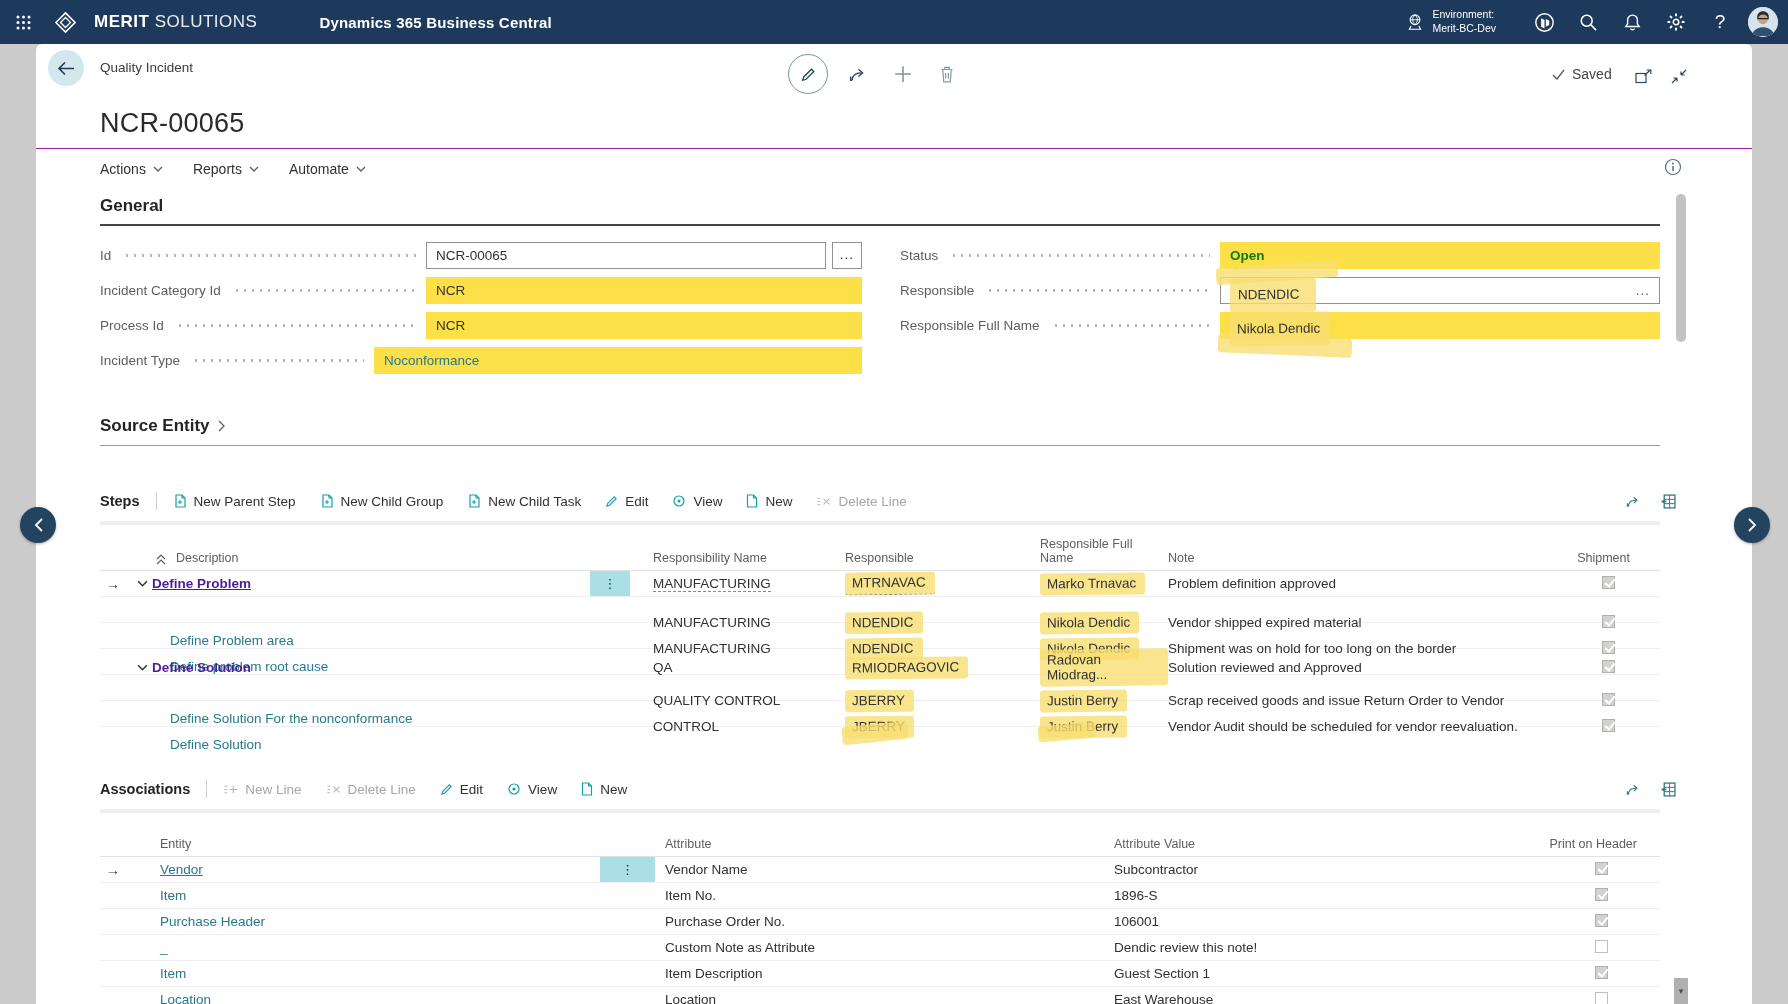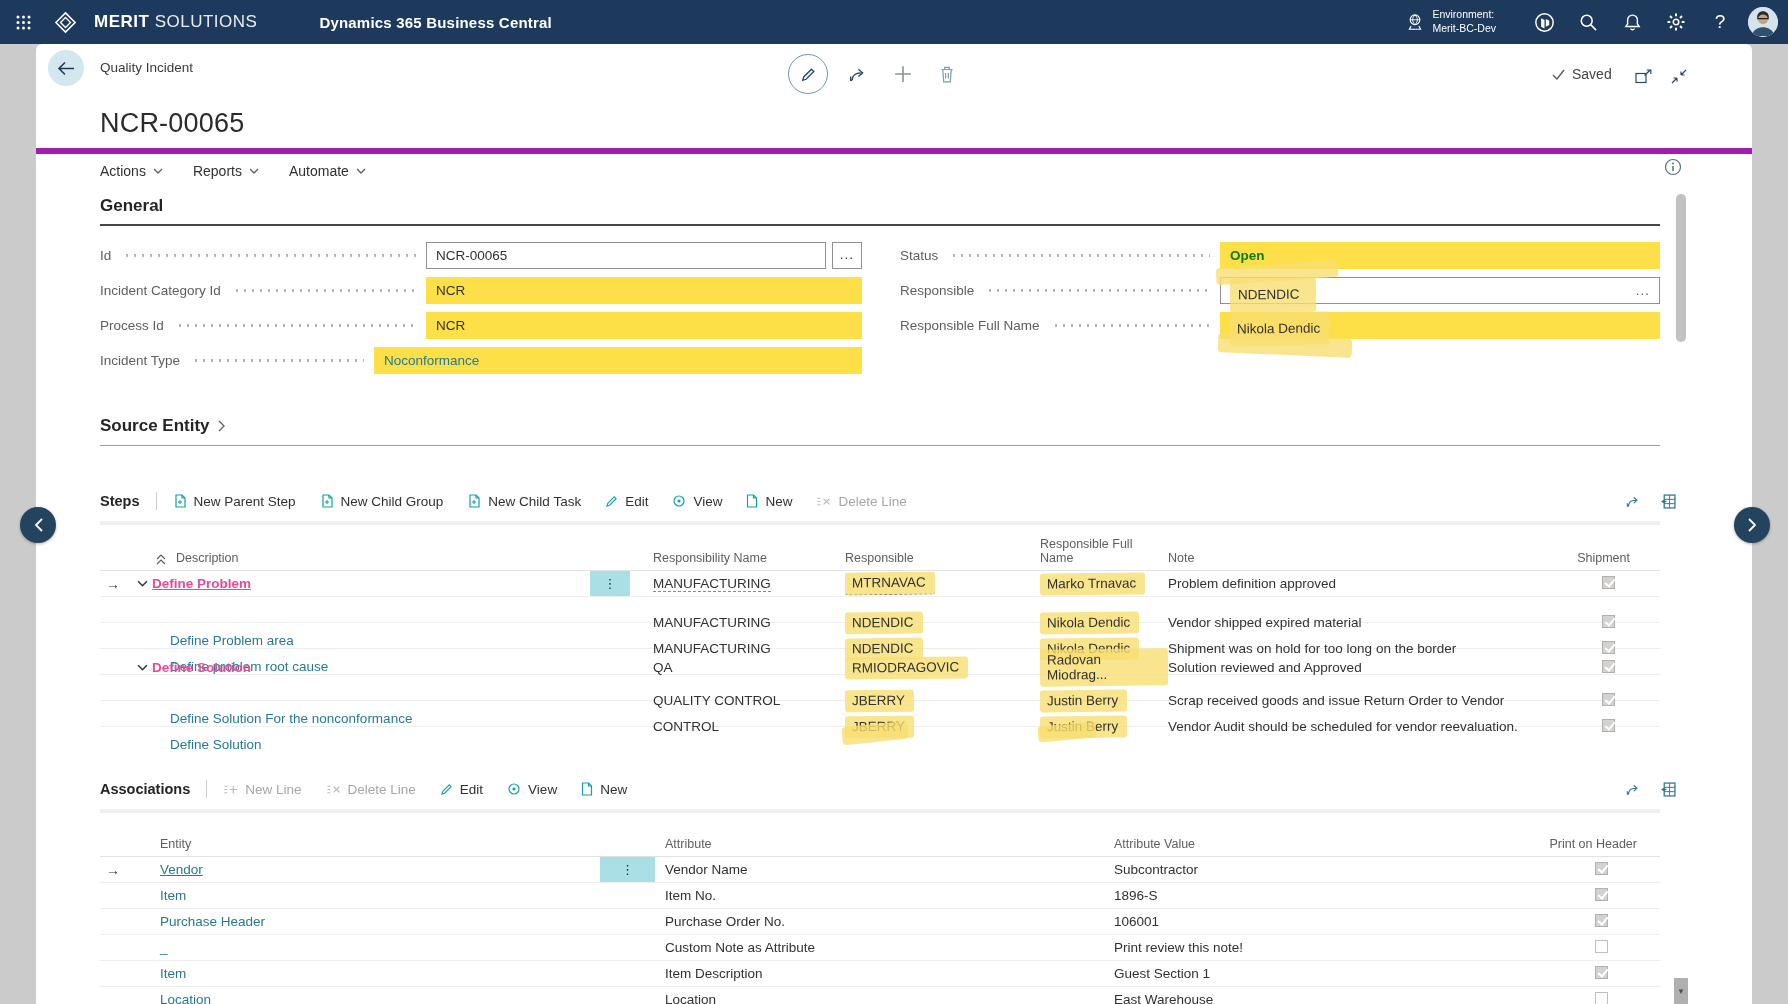--- a/index.html
+++ b/index.html
@@ -26,21 +26,21 @@
   .backbtn { position:absolute; left:12px; top:6px; width:36px; height:36px; border-radius:50%; background:#d3e8ee; display:flex; align-items:center; justify-content:center; cursor:pointer; }
   .caption { position:absolute; left:64px; top:16px; font-size:13.5px; color:#3b3a39; }
   .sys-center { position:absolute; left:752px; top:10px; display:flex; align-items:center; gap:18px; }
   .pencilbtn { width:40px; height:40px; border-radius:50%; border:1.5px solid #6d97a8; display:flex; align-items:center; justify-content:center; cursor:pointer; }
   .sysic { width:26px; height:26px; display:flex; align-items:center; justify-content:center; cursor:pointer; }
   .saved { position:absolute; left:1516px; top:22px; display:flex; align-items:center; gap:7px; color:#444; font-size:14px; }
   .winbtn { position:absolute; top:22px; width:22px; height:20px; display:flex; align-items:center; justify-content:center; cursor:pointer; color:#2c4a60; }
 
   .pagetitle { position:absolute; left:64px; top:64px; font-size:27px; font-weight:400; color:#2b2b2b; letter-spacing:.2px; }
 
-  .ribbon { position:absolute; left:0; right:0; top:104px; height:40px; border-top:6px solid #a21caf; display:flex; align-items:center; padding-left:64px; gap:30px; }
+  .ribbon { position:absolute; left:0; right:0; top:104px; height:40px; border-top:1px solid #a21caf; display:flex; align-items:center; padding-left:64px; gap:30px; }
   .menu-item { display:flex; align-items:center; gap:7px; font-size:14px; color:#323130; cursor:pointer; }
   .menu-item svg { color:#605e5c; }
   .infoic { position:absolute; right:70px; top:114px; width:18px; height:18px; color:#55707f; cursor:pointer; }
 
   
   .sechead { font-size:17px; font-weight:700; color:#252423; }
   .gen-head { position:absolute; left:64px; top:152px; }
   .gen-rule { position:absolute; left:64px; right:92px; top:180px; height:2px; background:#46464a; }
 
   .fields { position:absolute; left:64px; top:198px; right:92px; }
@@ -79,21 +79,21 @@
   
   .grid { position:absolute; left:64px; right:92px; }
   .ghead { display:grid; height:43px; align-items:end; padding-bottom:5px; border-bottom:1px solid #e2e2e2; color:#605e5c; font-size:12.5px; }
   .grow { display:grid; height:26px; align-items:center; border-bottom:1px solid #eeeeee; }
   .g-steps { grid-template-columns:36px 454px 40px 215px 195px 128px 392px 100px; }
   .g-assoc { grid-template-columns:36px 464px 55px 455px 435px 115px; }
 
   .c-arrow { padding-left:6px; color:#323130; font-size:14px; }
   .c-desc { display:flex; align-items:center; height:100%; }
   .c-desc .chev { margin:0 4px 0 1px; color:#323130; display:flex; }
-  .c-desc.parent span.txt { font-weight:700; color:#ec4899; }
+  .c-desc.parent span.txt { font-weight:700; color:#4c1d95; }
   .c-desc.child { padding-left:34px; }
   .c-desc.child span.txt { color:#26798e; cursor:pointer;margin-top:36px; }
   .selcell { background:#abdfe6; height:100%; display:flex; align-items:center; justify-content:center; color:#17323c; font-size:13px; cursor:pointer; letter-spacing:0; }
   .pl23 { padding-left:23px; }
   .pl10 { padding-left:10px; }
   .pl4  { padding-left:4px; }
   .pl24 { padding-left:24px; }
   .entlink { color:#26798e; cursor:pointer; }
   .u-solid { text-decoration:underline; }
   .u-dash { border-bottom:1px dashed #8a8886; }
@@ -654,21 +654,21 @@
       <div class="pl10">Purchase Order No.</div>
       <div class="pl4">106001</div>
       <div><span class="cb cb-assoc" data-checked="true"></span></div>
     </div>
 
     <div class="grow g-assoc">
       <div></div>
       <div class="pl24"><span class="entlink">_</span></div>
       <div></div>
       <div class="pl10">Custom Note as Attribute</div>
-      <div class="pl4">Print review this note!</div>
+      <div class="pl4">Dendic review this note!</div>
       <div><span class="cb cb-assoc" data-checked="false"></span></div>
     </div>
 
     <div class="grow g-assoc">
       <div></div>
       <div class="pl24"><span class="entlink">Item</span></div>
       <div></div>
       <div class="pl10">Item Description</div>
       <div class="pl4">Guest Section 1</div>
       <div><span class="cb cb-assoc" data-checked="true"></span></div>

